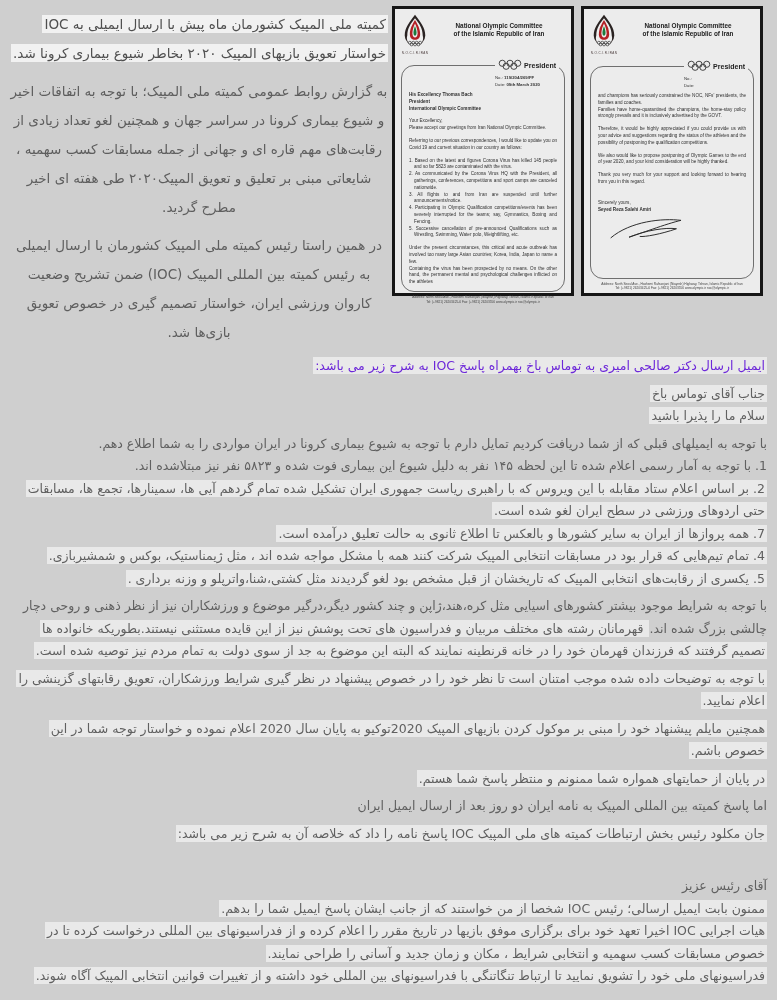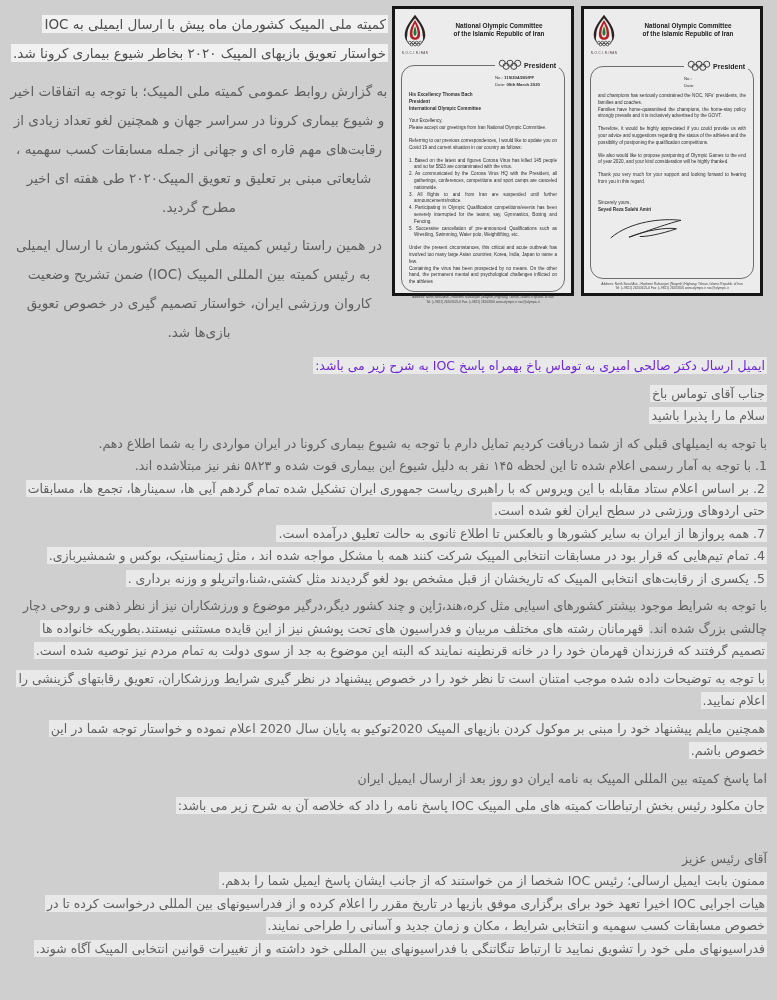--- a/index.html
+++ b/index.html
@@ -215,20 +215,21 @@
     <p class="para tight"><span class="hl">سلام ما را پذیرا باشید</span></p>
     <p class="para"><span>با توجه به ایمیلهای قبلی که از شما دریافت کردیم تمایل دارم با توجه به شیوع بیماری کرونا در ایران مواردی را به شما اطلاع دهم.</span></p>
     <p class="para tight"><span>1. با توجه به آمار رسمی اعلام شده تا این لحظه ۱۴۵ نفر به دلیل شیوع این بیماری فوت شده و ۵۸۲۳ نفر نیز مبتلاشده اند.</span></p>
     <p class="para tight"><span class="hl">2. بر اساس اعلام ستاد مقابله با این ویروس که با راهبری ریاست جمهوری ایران تشکیل شده تمام گردهم آیی ها، سمینارها، تجمع ها، مسابقات  حتی اردوهای ورزشی در سطح ایران لغو شده است.</span></p>
     <p class="para tight"><span class="hl">7. همه پروازها از ایران به سایر کشورها و بالعکس تا اطلاع ثانوی به حالت تعلیق درآمده است.</span></p>
     <p class="para tight"><span class="hl">4. تمام تیم‌هایی که قرار بود در مسابقات انتخابی المپیک شرکت کنند همه با مشکل مواجه شده اند ، مثل ژیمناستیک، بوکس و شمشیربازی.</span></p>
     <p class="para tight"><span class="hl">5. یکسری از رقابت‌های انتخابی المپیک که تاریخشان از قبل مشخص بود لغو گردیدند مثل کشتی،شنا،واترپلو و وزنه برداری .</span></p>
     <p class="para"><span>با توجه به شرایط موجود بیشتر کشورهای اسیایی مثل کره،هند،ژاپن و چند کشور دیگر،درگیر موضوع و ورزشکاران نیز از نظر ذهنی و روحی دچار چالشی بزرگ شده اند.</span><span class="hl"> قهرمانان رشته های مختلف مربیان و فدراسیون های تحت پوشش نیز از این قایده مستثنی نیستند.بطوریکه خانواده ها تصمیم گرفتند که فرزندان قهرمان خود را در خانه قرنطینه نمایند که البته این موضوع به جد از سوی دولت به تمام مردم نیز توصیه شده است.</span></p>
     <p class="para"><span class="hl">با توجه به توضیحات داده شده موجب امتنان است تا نظر خود را در خصوص پیشنهاد در نظر گیری شرایط ورزشکاران، تعویق رقابتهای گزینشی را اعلام نمایید.</span></p>
     <p class="para"><span class="hl">همچنین مایلم پیشنهاد خود را مبنی بر موکول کردن بازیهای المپیک 2020توکیو به پایان سال 2020 اعلام نموده و خواستار توجه شما در این خصوص باشم.</span></p>
+    <p class="para"><span class="hl">در پایان از حمایتهای همواره شما ممنونم و منتظر پاسخ شما هستم.</span></p>
     <p class="para"><span>اما پاسخ کمیته بین المللی المپیک به نامه ایران  دو روز بعد از ارسال ایمیل ایران</span></p>
     <p class="para"><span class="hl">جان مکلود رئیس بخش ارتباطات کمیته های ملی المپیک IOC پاسخ نامه را داد که خلاصه آن به شرح زیر می باشد:</span></p>
     <p class="para gap"><span>آقای رئیس عزیز</span></p>
     <p class="para tight"><span class="hl">ممنون بابت ایمیل ارسالی؛ رئیس IOC شخصا از من خواستند که از جانب ایشان پاسخ ایمیل شما را بدهم.</span></p>
     <p class="para tight"><span class="hl">هیات اجرایی IOC اخیرا تعهد خود برای برگزاری موفق بازیها در تاریخ مقرر را اعلام کرده و از فدراسیونهای بین المللی درخواست کرده تا در خصوص مسابقات کسب سهمیه و انتخابی شرایط ، مکان و زمان جدید و آسانی را طراحی نمایند.</span></p>
     <p class="para tight"><span class="hl">فدراسیونهای ملی خود را تشویق نمایید تا ارتباط تنگاتنگی با فدراسیونهای بین المللی خود داشته و از تغییرات قوانین انتخابی المپیک آگاه شوند.</span></p>
     <p class="para tight"></p>
   </div>
 
 </body></html>

